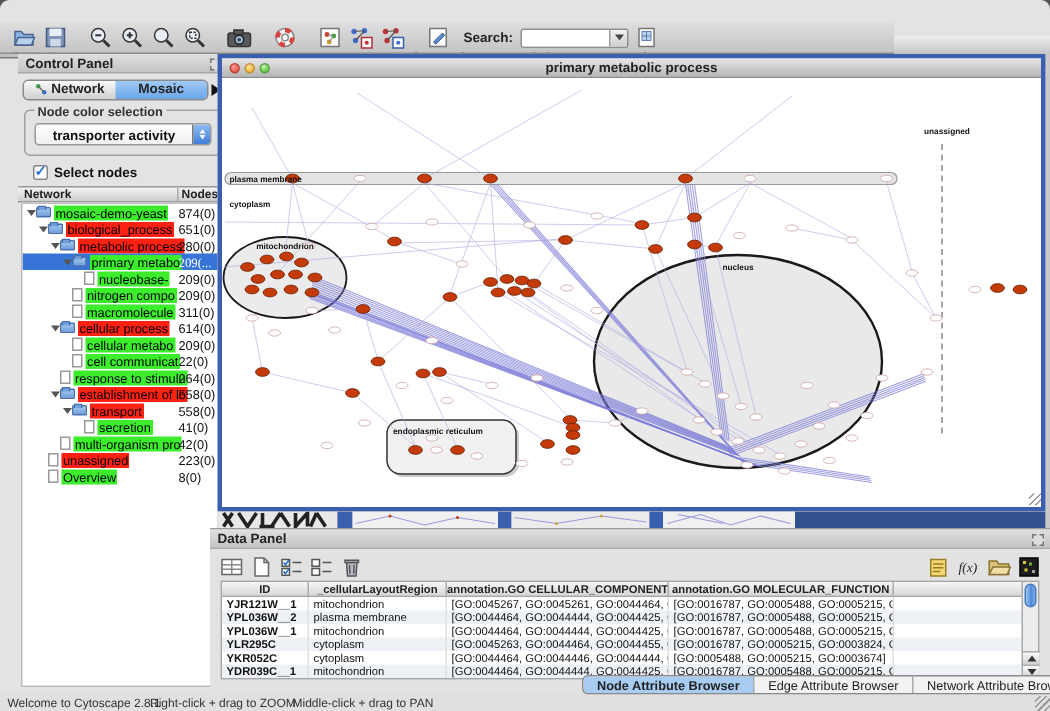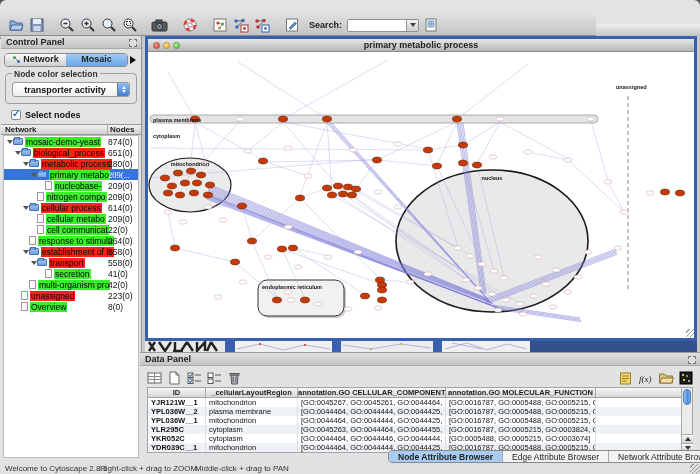--- a/index.html
+++ b/index.html
@@ -27,21 +27,21 @@
   .search-combo input{flex:1;border:0;outline:0;font-size:8px;padding:0 2px;min-width:0;background:#fff;}
   .search-drop{width:12px;background:linear-gradient(#f2f2f2,#cfcfcf);border-left:1px solid #999;
     display:flex;align-items:center;justify-content:center;}
   .search-drop:after{content:"";border-left:3px solid transparent;border-right:3px solid transparent;border-top:4px solid #444;}
   
   .statusbar{position:absolute;left:0;top:463px;width:700px;height:11px;background:#e0e0e0;}
   .statusbar span{position:absolute;top:1px;font-size:8px;color:#333;}
   .grip{position:absolute;right:0;bottom:0;width:10px;height:10px;
     background:repeating-linear-gradient(135deg,transparent,transparent 2px,#9a9a9a 2px,#9a9a9a 3px);}
   
-  .control-panel{position:absolute;left:1px;top:36px;width:141px;height:427px;background:#e3e3e3;
+  .control-panel{position:absolute;left:12px;top:36px;width:141px;height:427px;background:#e3e3e3;
     border-right:1px solid #949494;display:flex;flex-direction:column;}
   .cp-header,.dp-header{height:13px;background:linear-gradient(#e0e0e0,#c3c3c3);border-bottom:1px solid #a8a8a8;
     font-size:9px;font-weight:bold;color:#222;padding:1px 5px;position:relative;flex:0 0 auto;}
   .float-icon{position:absolute;right:4px;top:2.5px;width:8px;height:8px;border:1px dashed #777;background:#ddd;}
   .cp-tabs{height:17px;margin:2px 3px 1px;display:flex;align-items:center;flex:0 0 auto;}
   .tab-pill{display:flex;flex:1;height:14px;border:1px solid #8a8a8a;border-radius:4px;overflow:hidden;background:#e9e9e9;}
   .cp-tab{flex:1;font-size:9px;font-weight:bold;color:#222;text-align:center;line-height:13px;
     background:linear-gradient(#fafafa,#cfcfcf);display:flex;align-items:center;justify-content:center;gap:2px;}
   .cp-tab.sel{background:linear-gradient(#9fcaf5,#6ba6e8);}
   .tab-arrow{width:10px;flex:0 0 auto;display:flex;justify-content:center;}
@@ -320,20 +320,26 @@
           <span class="tri" style="margin-left: 34px;"></span>
           <span class="ticon file"></span>
           <span class="tlabel green" style="max-width: 68px;">nucleobase-</span>
           <span class="tcount">209(0)</span>
         </div>
         <div class="trow">
           <span class="tri" style="margin-left: 26px;"></span>
           <span class="ticon file"></span>
           <span class="tlabel green" style="max-width: 76px;">nitrogen compo</span>
           <span class="tcount">209(0)</span>
+        </div>
+        <div class="trow">
+          <span class="tri" style="margin-left: 26px;"></span>
+          <span class="ticon file"></span>
+          <span class="tlabel green" style="max-width: 76px;">macromolecule</span>
+          <span class="tcount">311(0)</span>
         </div>
         <div class="trow">
           <span class="tri exp" style="margin-left: 18px;"></span>
           <span class="ticon folder"></span>
           <span class="tlabel red" style="max-width: 84px;">cellular process</span>
           <span class="tcount">614(0)</span>
         </div>
         <div class="trow">
           <span class="tri" style="margin-left: 26px;"></span>
           <span class="ticon file"></span>

